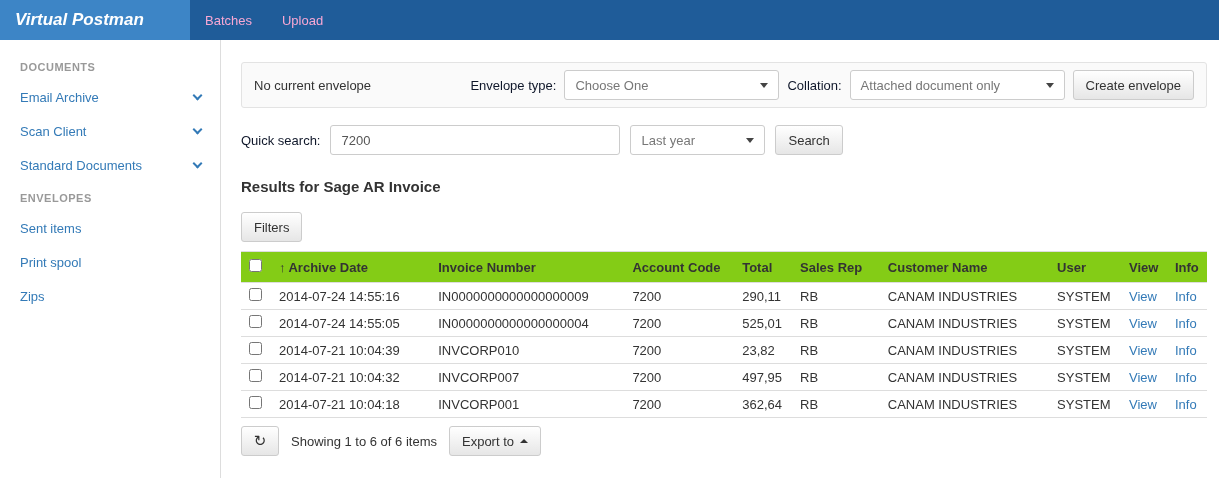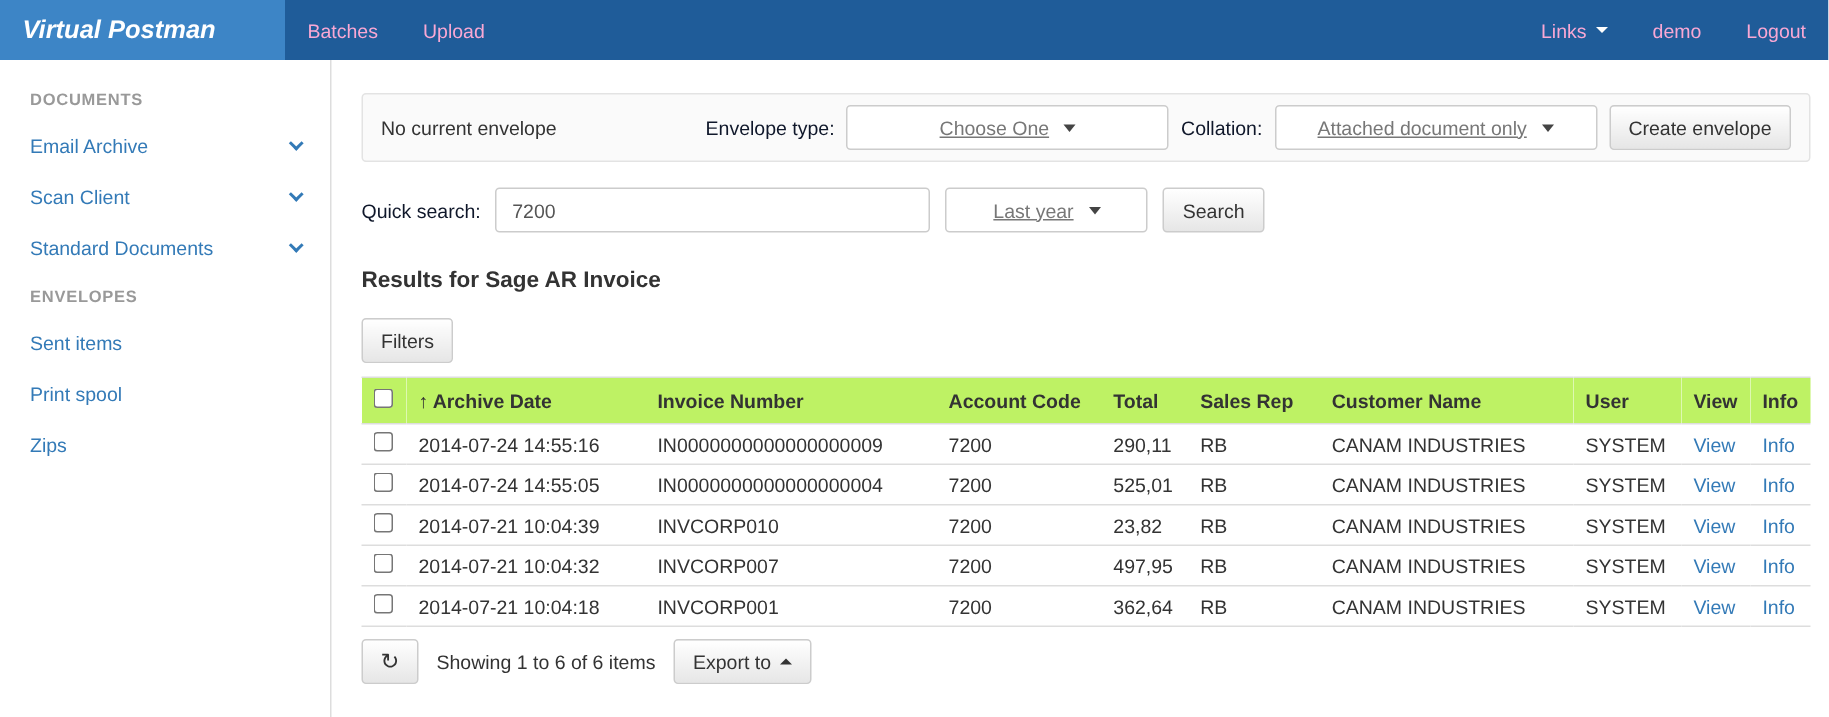--- a/index.html
+++ b/index.html
@@ -31,43 +31,43 @@
   .main { flex: 1; padding: 22px 12px 0 20px; }
 
   
   .env-panel { background: #fafafa; border: 1px solid #e3e3e3; border-radius: 3px;
                padding: 7px 12px; display: flex; align-items: center; }
   .env-status { color: #333; }
   .env-controls { margin-left: auto; display: flex; align-items: center; gap: 8px; }
   .field-label { color: #0f172a; white-space: nowrap; }
 
   .select { background: #fff; border: 1px solid #ccc; border-radius: 3px; height: 30px;
-            display: flex; align-items: center; justify-content: center;
-            padding: 0 10px; color: #777; cursor: pointer; text-decoration: underline; }
+            display: flex; align-items: center; justify-content: space-between;
+            padding: 0 10px; color: #777; cursor: pointer; }
   .select .tri { width: 0; height: 0; border-left: 4px solid transparent;
                  border-right: 4px solid transparent; border-top: 5px solid #444; margin-left: 10px; }
   .w-215 { width: 215px; }
   .w-135 { width: 135px; }
 
   .btn { background: linear-gradient(#ffffff, #e6e6e6); border: 1px solid #ccc; border-radius: 3px;
          height: 30px; padding: 0 12px; font-size: 13px; color: #333; cursor: pointer;
          font-family: "Liberation Sans", sans-serif; display: inline-flex; align-items: center; gap: 6px; }
 
   
   .qs-row { display: flex; align-items: center; gap: 10px; margin-top: 17px; }
   input.text { height: 30px; width: 290px; border: 1px solid #ccc; border-radius: 3px;
                padding: 0 10px; font: inherit; color: #555; }
 
   
   .results-title { font-size: 15px; font-weight: bold; color: #333; margin: 23px 0 17px; }
 
   table { width: 100%; border-collapse: collapse; margin-top: 9px; }
   th, td { text-align: left; padding: 5px 8px; border-top: 1px solid #ddd; border-bottom: 1px solid #ddd;
            white-space: nowrap; overflow: hidden; }
-  th { background: #bef264; font-weight: bold; padding: 7px 8px; cursor: pointer; }
+  th { background: #84cc16; font-weight: bold; padding: 7px 8px; cursor: pointer; }
   .sort-arrow { margin-right: 3px; }
   a.cell-link { color: #337ab7; text-decoration: none; cursor: pointer; }
   .col-check { width: 30px; }
   .col-date  { width: 160px; }
   .col-inv   { width: 195px; }
   .col-acct  { width: 110px; }
   .col-total { width: 58px; }
   .col-rep   { width: 88px; }
   .col-cust  { width: 170px; }
   .col-user  { width: 72px; }
@@ -82,28 +82,20 @@
   .showing-text { color: #333; }
 </style>
 </head>
 <body>
 
 <div class="navbar">
   <div class="brand">Virtual Postman</div>
   <div class="nav-group">
     <a class="nav-link">Batches</a>
     <a class="nav-link">Upload</a>
-  </div>
-  <div class="nav-group right">
-    <a class="nav-link">
-      <span>Links</span>
-      <span class="caret-down-white"></span>
-    </a>
-    <a class="nav-link">demo</a>
-    <a class="nav-link">Logout</a>
   </div>
 </div>
 
 <div class="layout">
 
   <div class="sidebar">
     <div class="side-section">
       <div class="side-header">DOCUMENTS</div>
       <div class="side-item">
         <span class="lbl">Email Archive</span>

